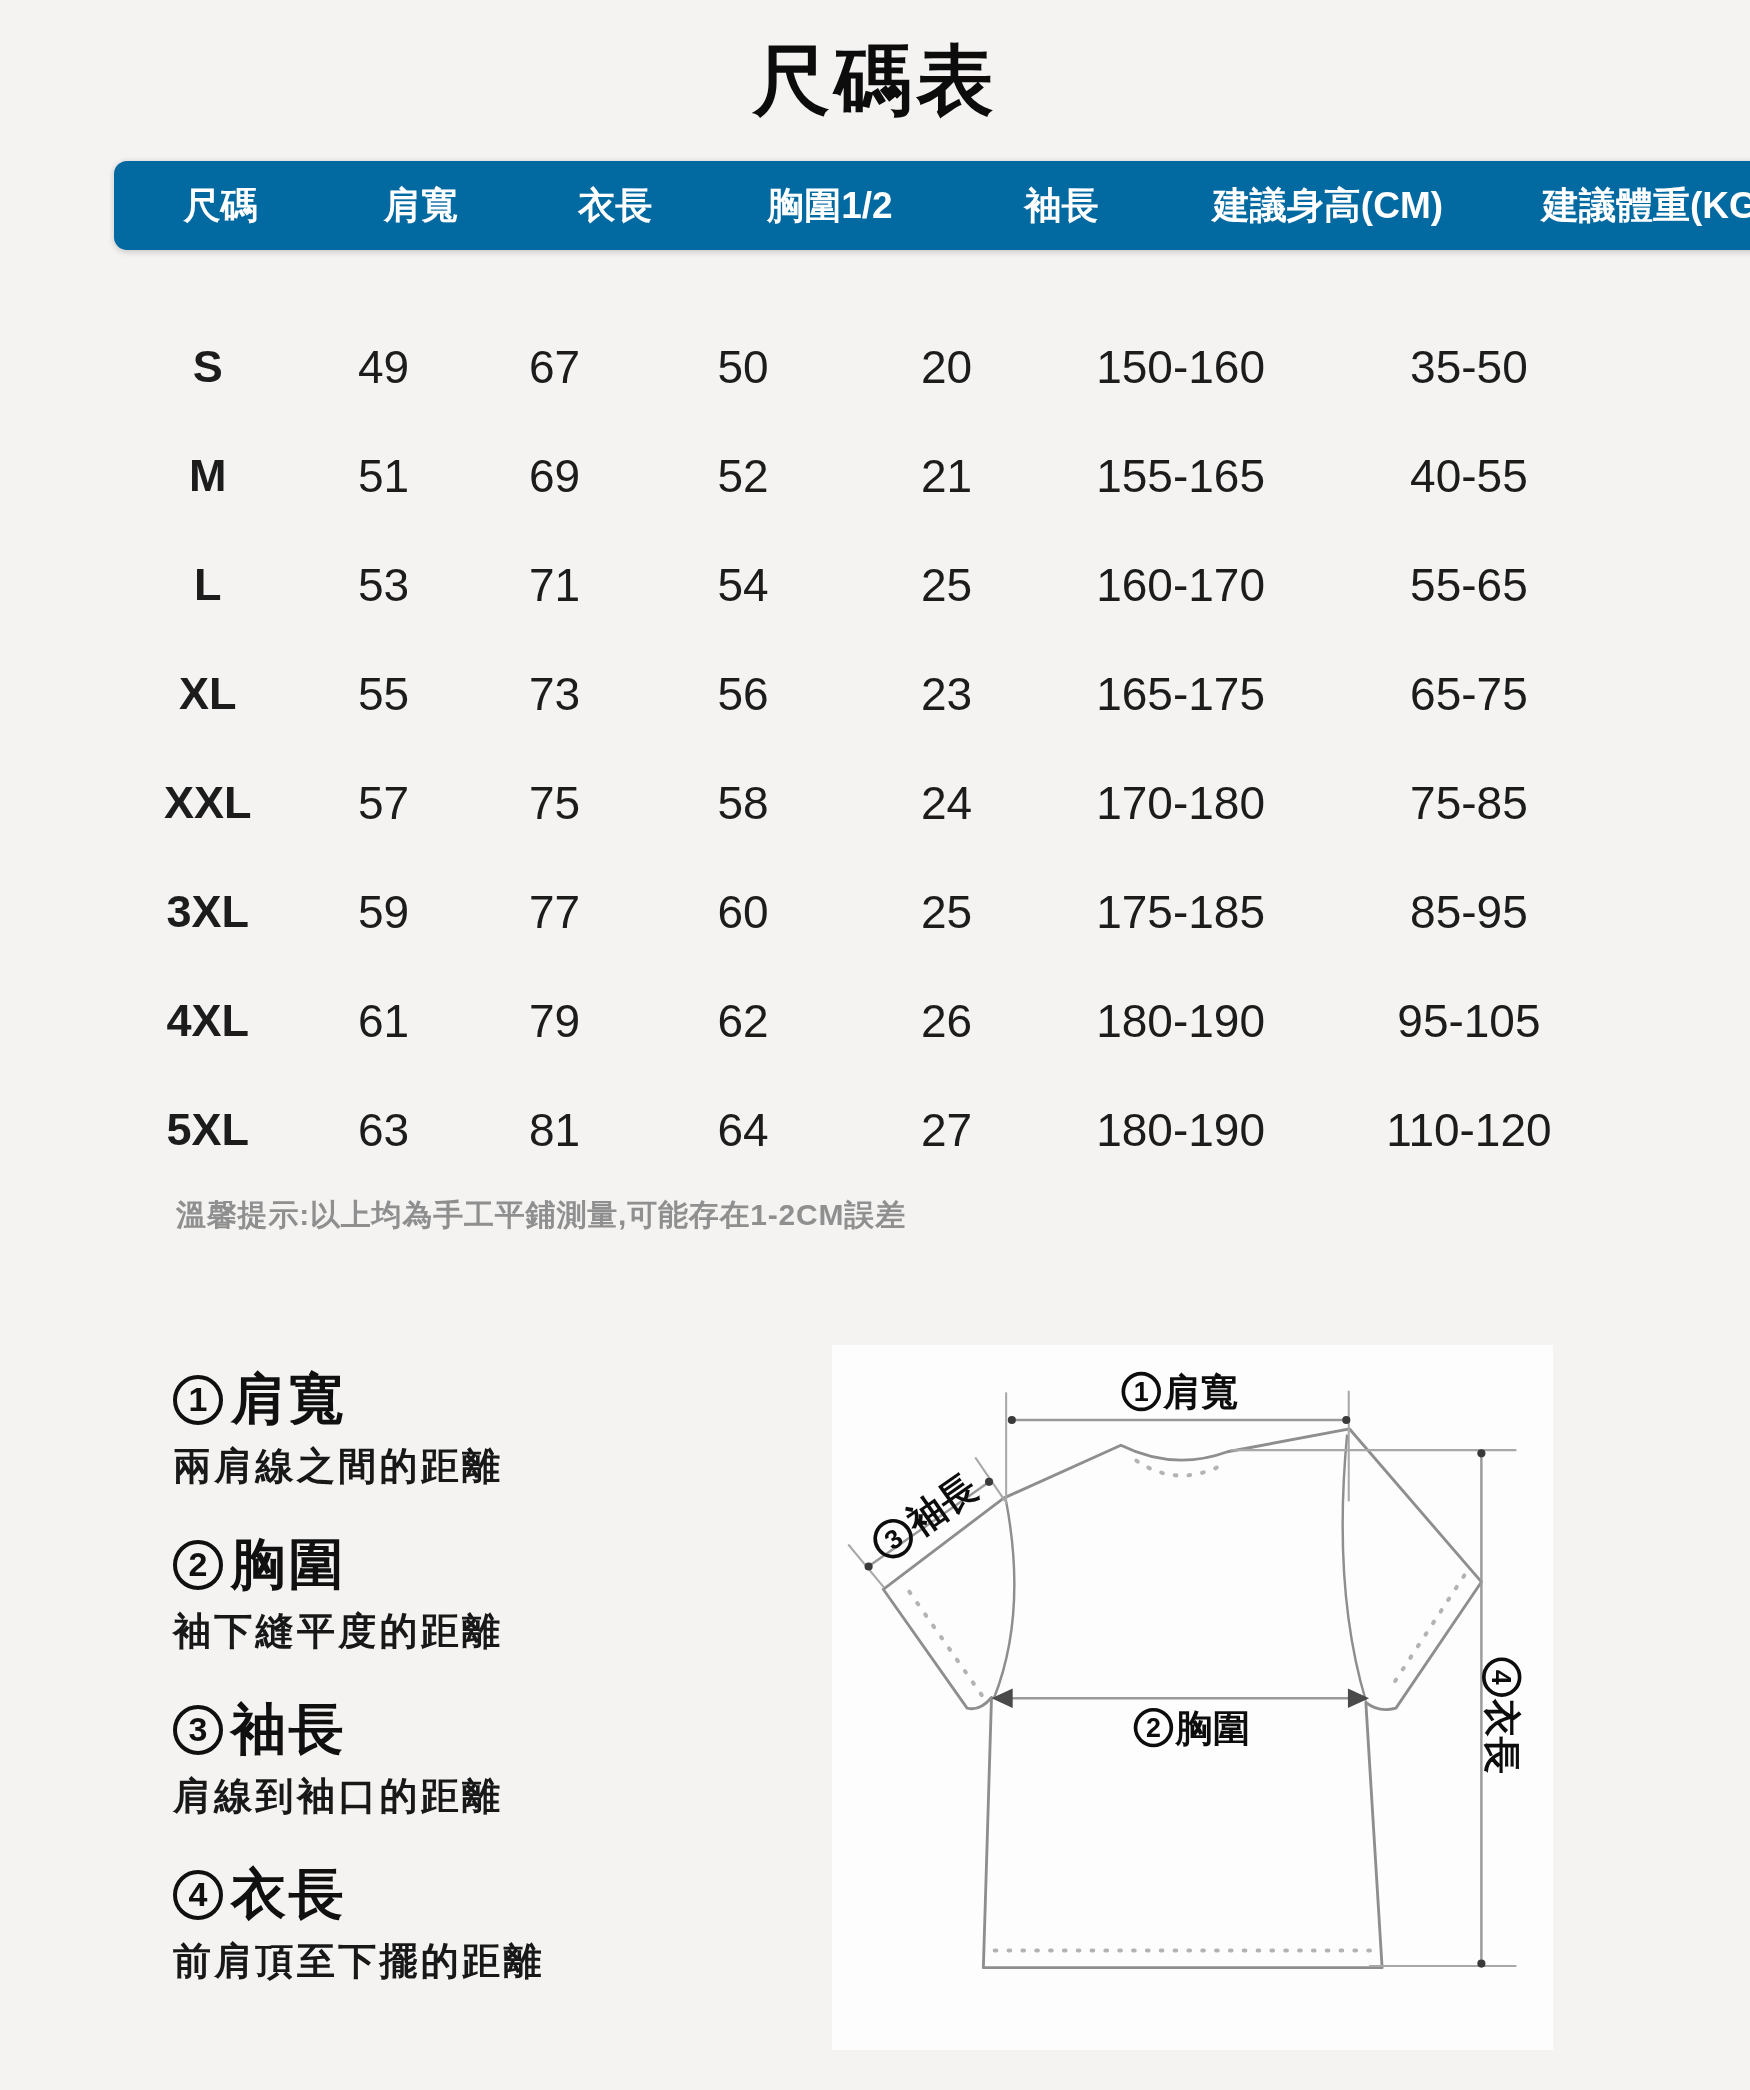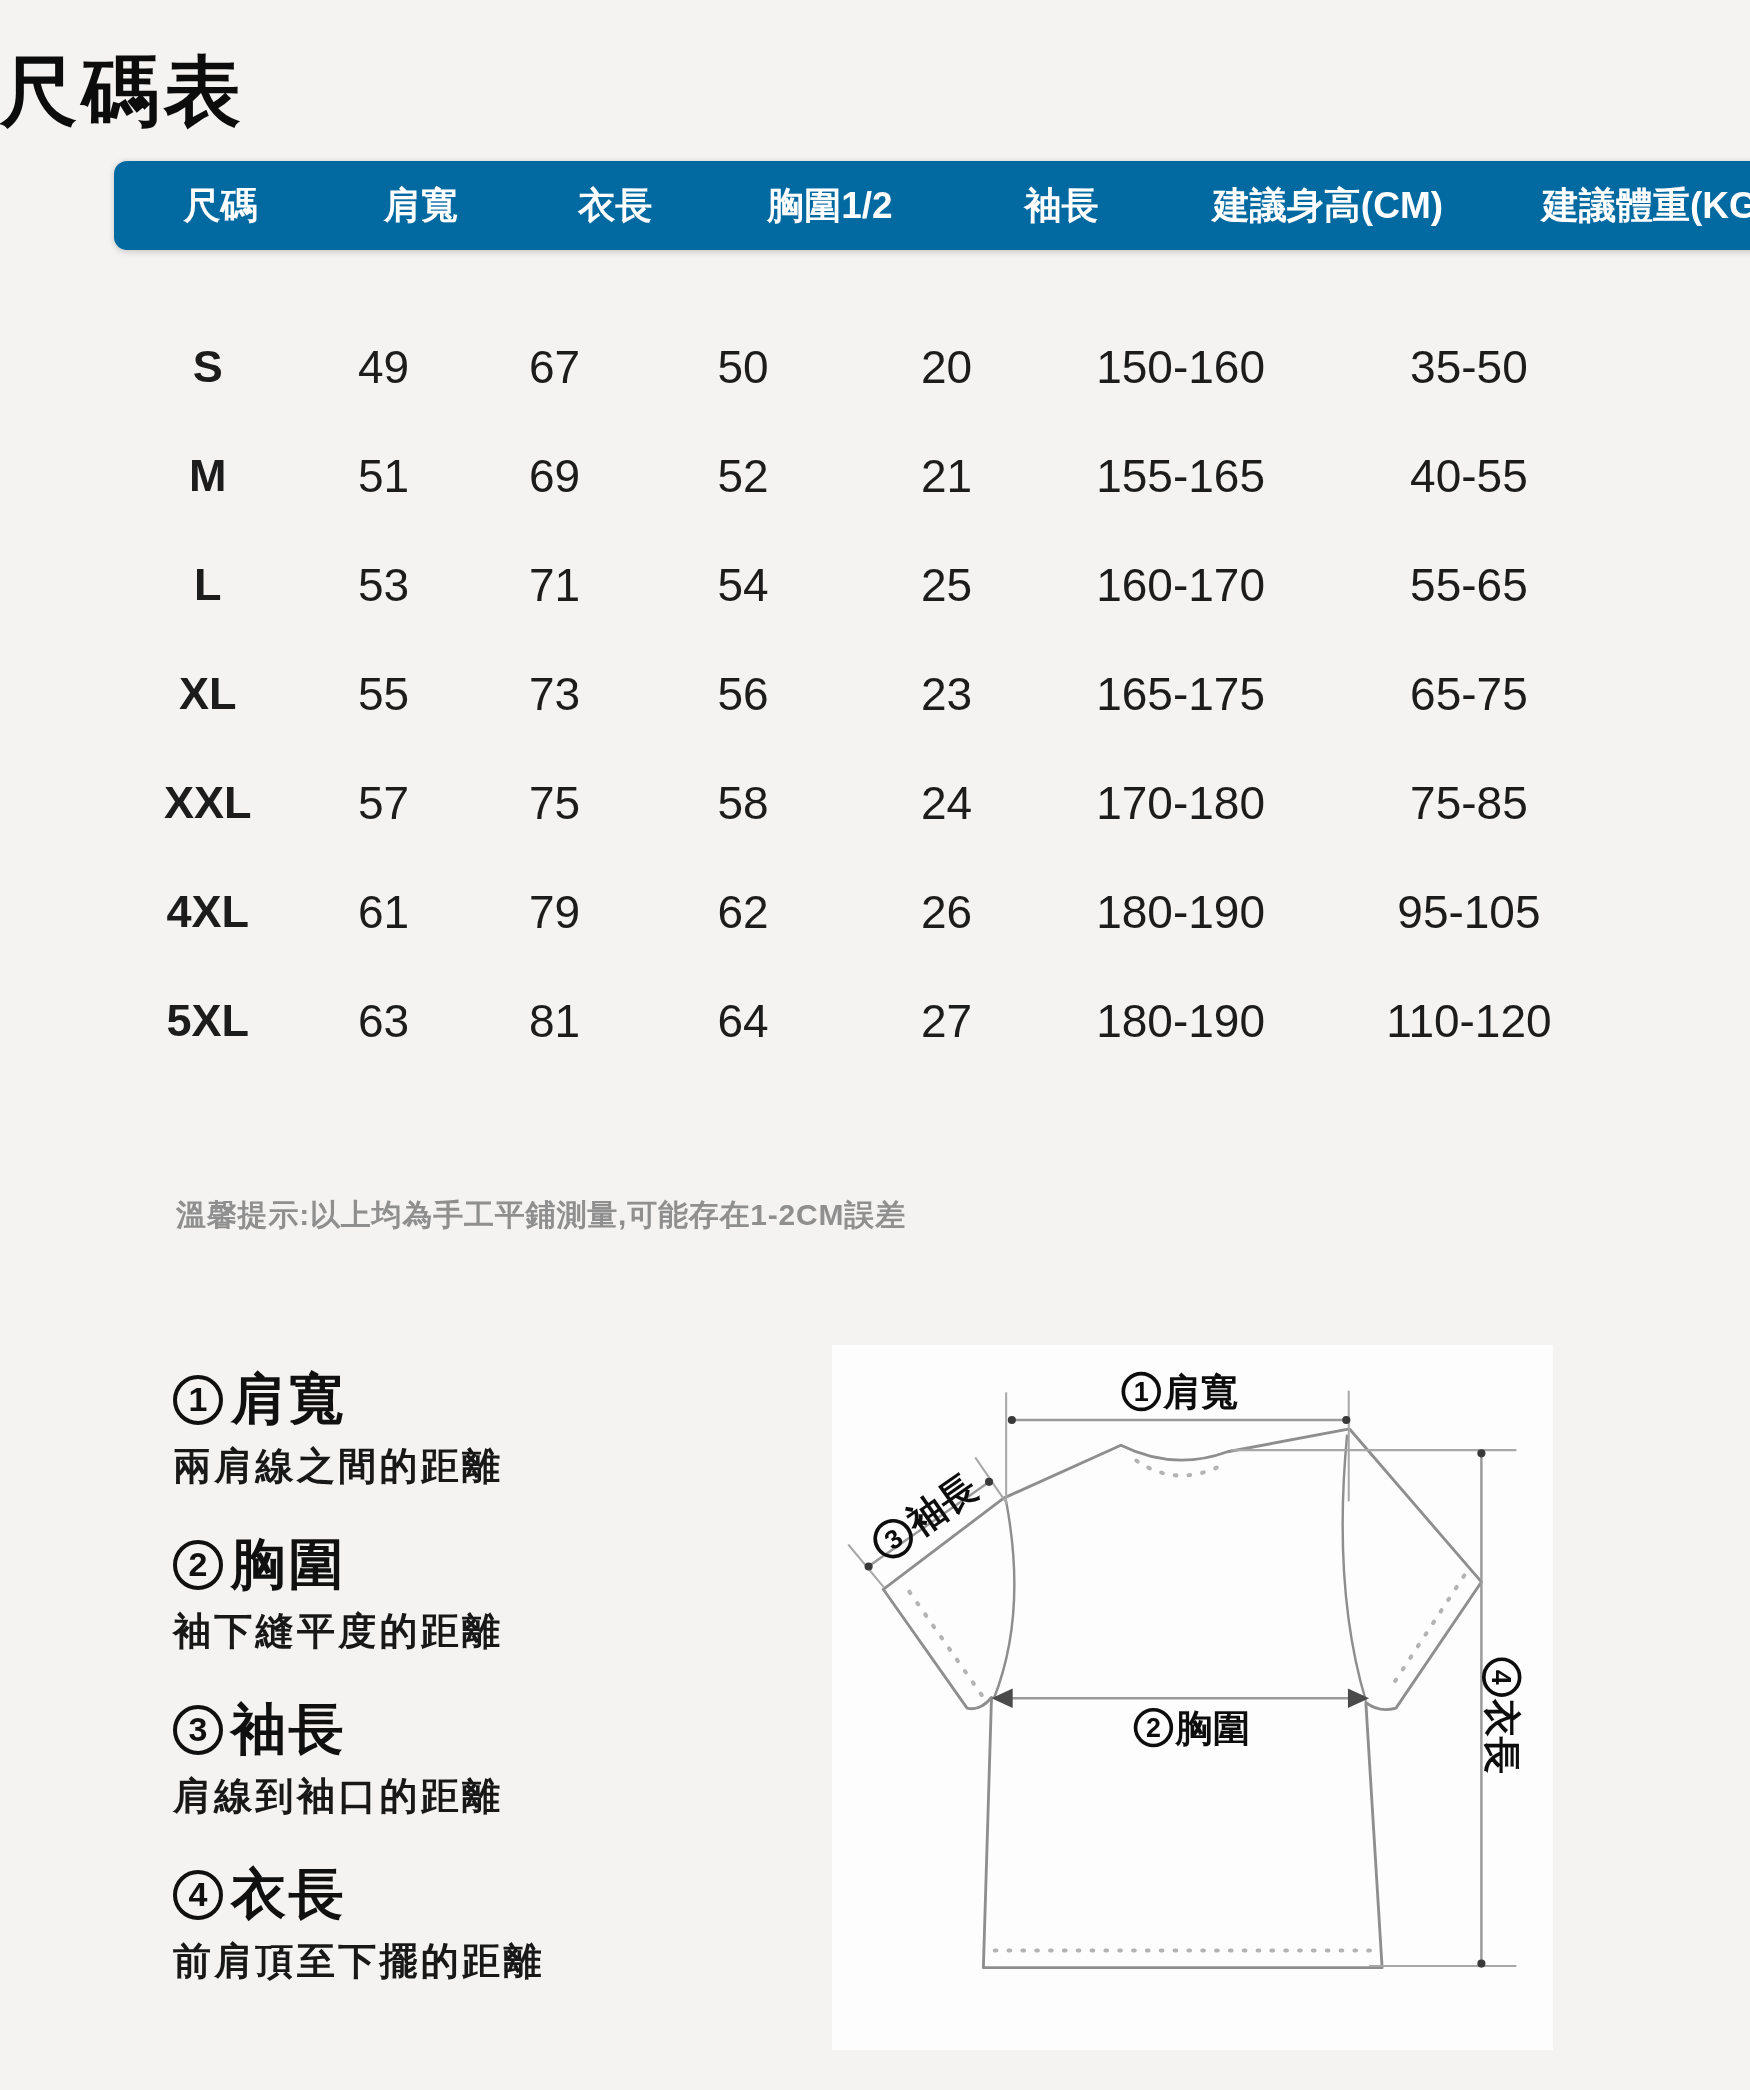--- a/index.html
+++ b/index.html
@@ -3,22 +3,22 @@
 <meta charset="utf-8">
 <style>
   html,body{margin:0;padding:0;}
   body{
     width:1751px;height:2090px;position:relative;overflow:hidden;
     background:#f4f3f2;
     font-family:"Liberation Sans","DejaVu Sans",sans-serif;
     color:#161616;
   }
   .page-title{
-    position:absolute;top:41px;left:0;width:100%;
-    text-align:left;font-size:77px;font-weight:900;color:#0c0c0c;letter-spacing:4.9px;
+    position:absolute;top:30px;left:0;width:100%;
+    text-align:center;font-size:77px;font-weight:900;color:#0c0c0c;letter-spacing:4.9px;
   }
   
   .grid7{
     display:grid;
     grid-template-columns:12.38% 10.87% 11.73% 13.19% 13.72% 17.22% 20.89%;
     align-items:center;
   }
   .header-bar{
     position:absolute;left:114px;top:161px;width:1722px;height:89px;
     background:#0369a1;border-radius:13px;
@@ -120,20 +120,29 @@
   <div class="trow grid7">
     <div class="tcell size">XXL</div>
     <div class="tcell">57</div>
     <div class="tcell">75</div>
     <div class="tcell">58</div>
     <div class="tcell">24</div>
     <div class="tcell">170-180</div>
     <div class="tcell">75-85</div>
   </div>
   <div class="trow grid7">
+    <div class="tcell size">3XL</div>
+    <div class="tcell">59</div>
+    <div class="tcell">77</div>
+    <div class="tcell">60</div>
+    <div class="tcell">25</div>
+    <div class="tcell">175-185</div>
+    <div class="tcell">85-95</div>
+  </div>
+  <div class="trow grid7">
     <div class="tcell size">4XL</div>
     <div class="tcell">61</div>
     <div class="tcell">79</div>
     <div class="tcell">62</div>
     <div class="tcell">26</div>
     <div class="tcell">180-190</div>
     <div class="tcell">95-105</div>
   </div>
   <div class="trow grid7">
     <div class="tcell size">5XL</div>

